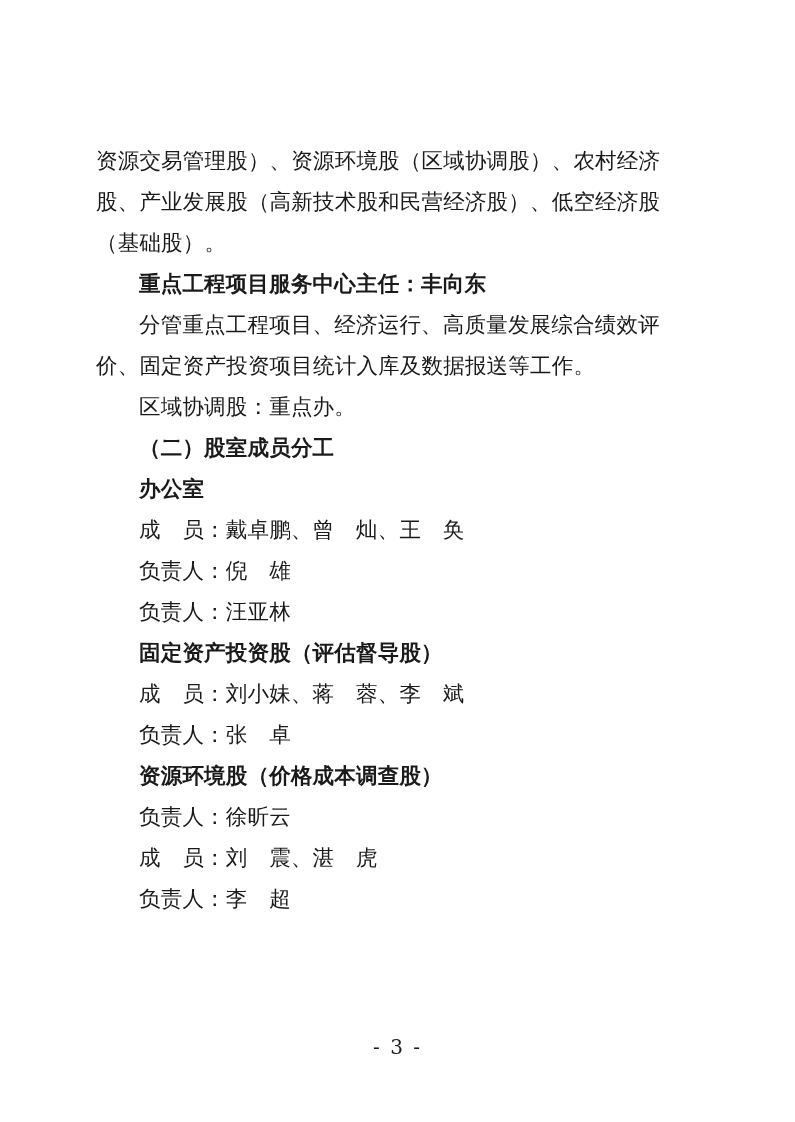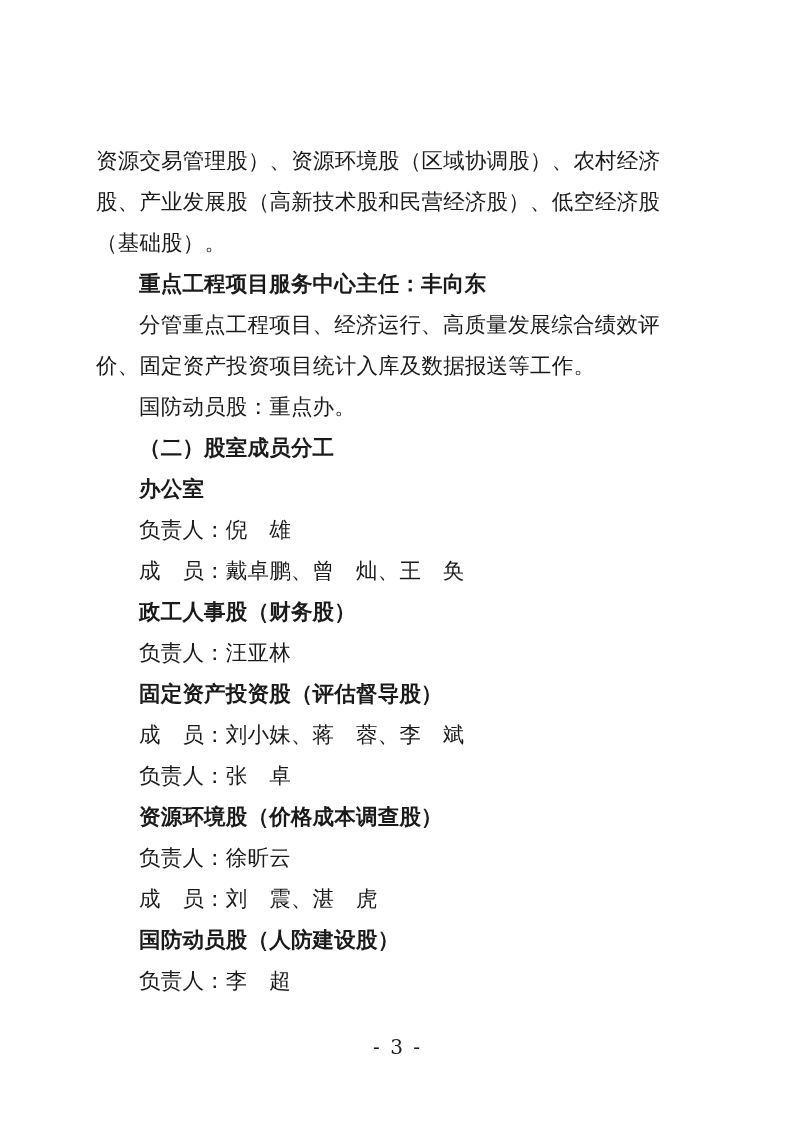--- a/index.html
+++ b/index.html
@@ -55,30 +55,28 @@
   }
 </style>
 </head>
 <body>
 
 <div class="page">
   <div class="doc-body">
     <p class="para">资源交易管理股）、资源环境股（区域协调股）、农村经济股、产业发展股（高新技术股和民营经济股）、低空经济股（基础股）。</p>
     <p class="indent1 bold">重点工程项目服务中心主任：丰向东</p>
     <p class="indent1">分管重点工程项目、经济运行、高质量发展综合绩效评价、固定资产投资项目统计入库及数据报送等工作。</p>
-    <p class="indent1">国防动员股：重点办。</p>
+    <p class="indent1">区域协调股：重点办。</p>
     <p class="indent1 bold">（二）股室成员分工</p>
     <p class="indent1 bold">办公室</p>
+    <p class="indent1">成　员：戴卓鹏、曾　灿、王　奂</p>
     <p class="indent1">负责人：倪　雄</p>
-    <p class="indent1">成　员：戴卓鹏、曾　灿、王　奂</p>
-    <p class="indent1 bold">政工人事股（财务股）</p>
     <p class="indent1">负责人：汪亚林</p>
     <p class="indent1 bold">固定资产投资股（评估督导股）</p>
     <p class="indent1">成　员：刘小妹、蒋　蓉、李　斌</p>
     <p class="indent1">负责人：张　卓</p>
     <p class="indent1 bold">资源环境股（价格成本调查股）</p>
     <p class="indent1">负责人：徐昕云</p>
     <p class="indent1">成　员：刘　震、湛　虎</p>
-    <p class="indent1 bold">国防动员股（人防建设股）</p>
     <p class="indent1">负责人：李　超</p>
   </div>
   <div class="page-number">- 3 -</div>
 </div>
 
 </body></html>

